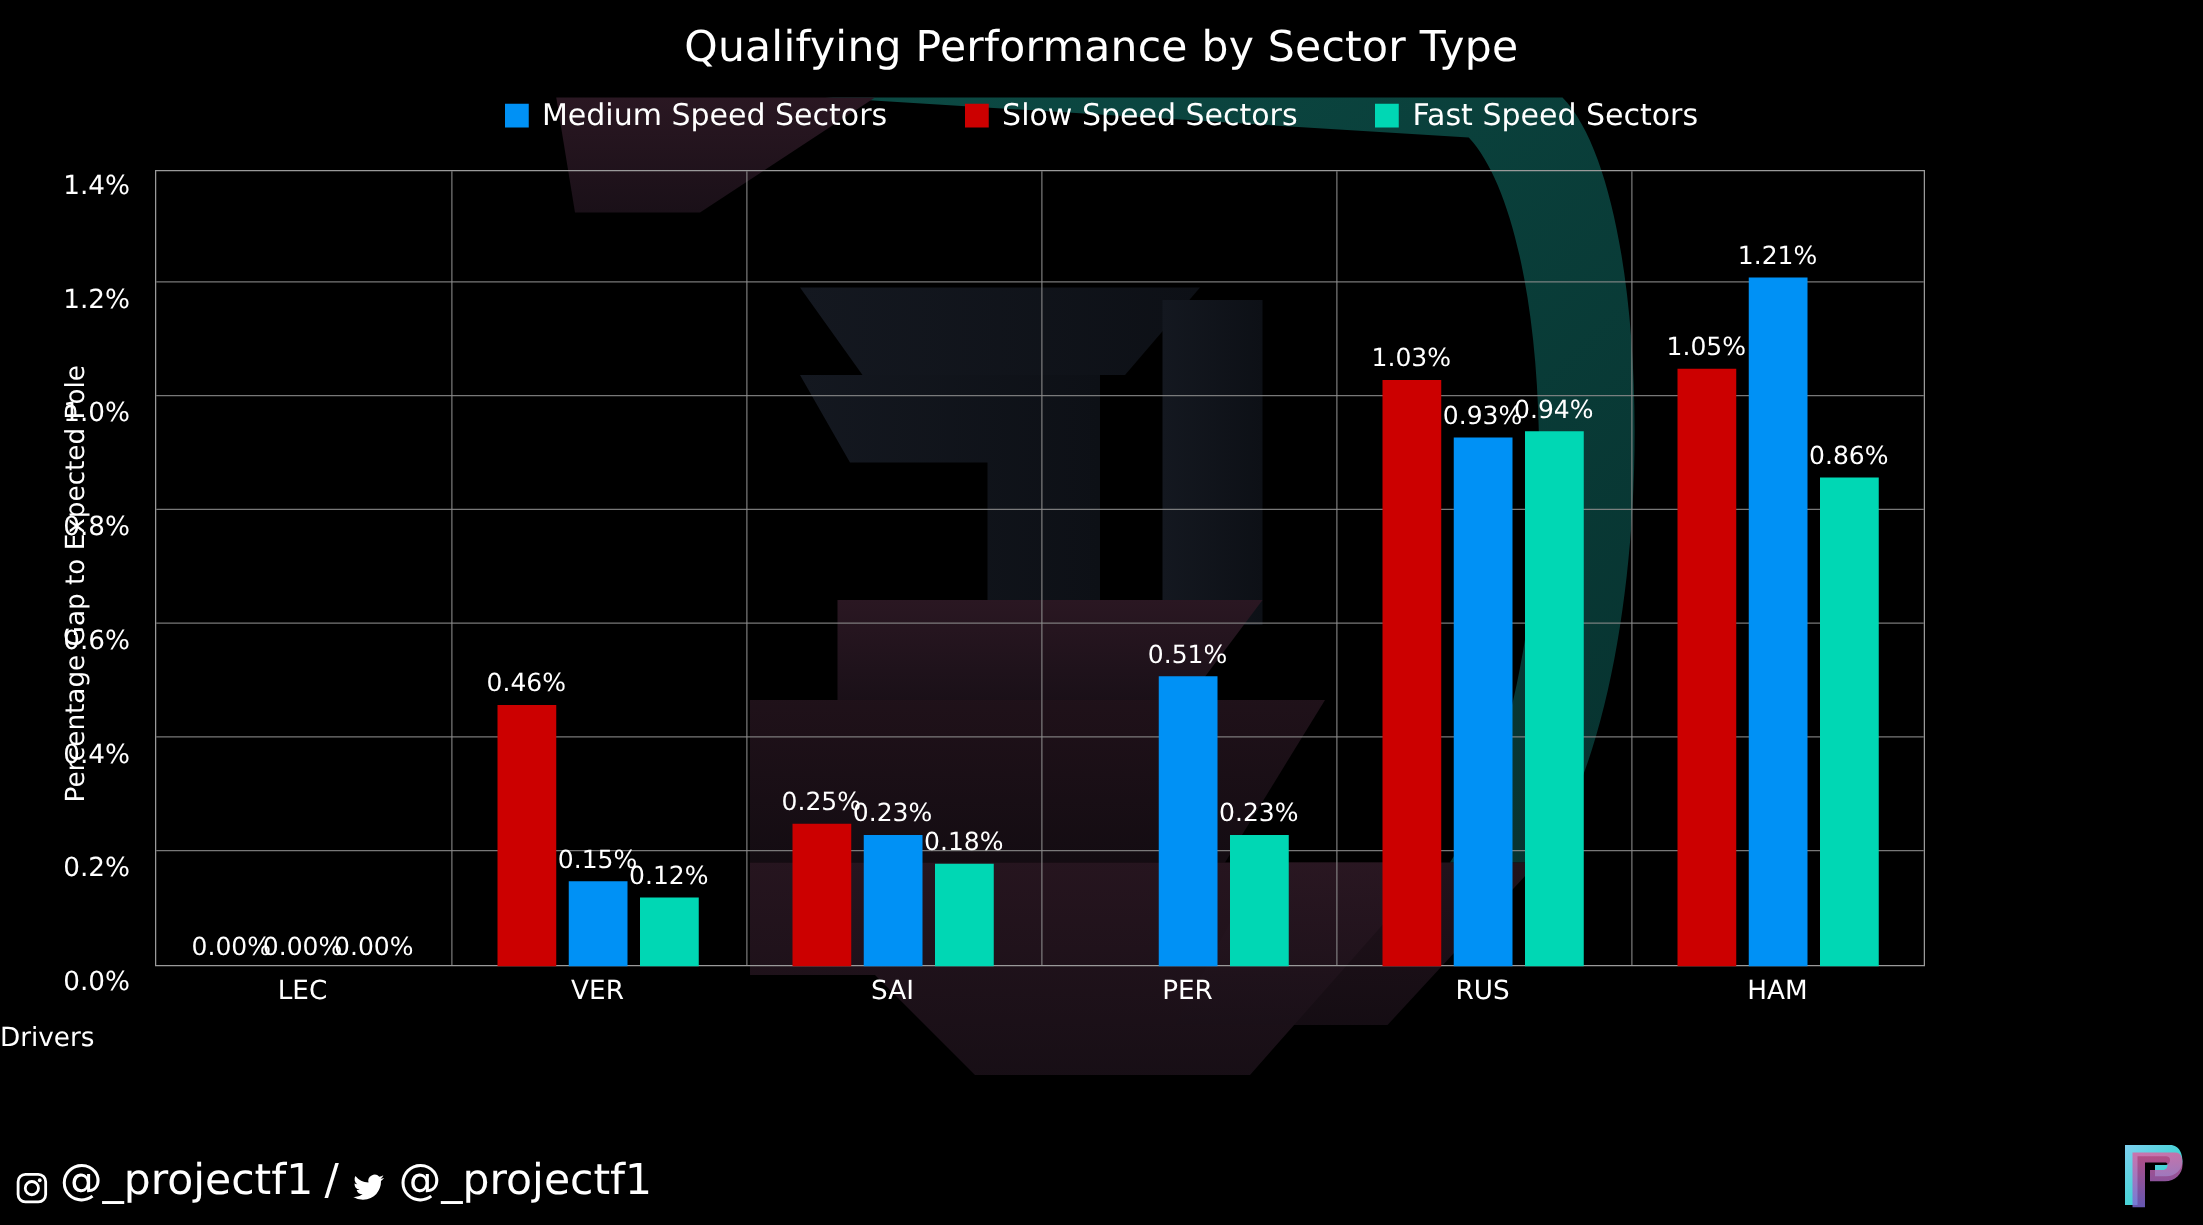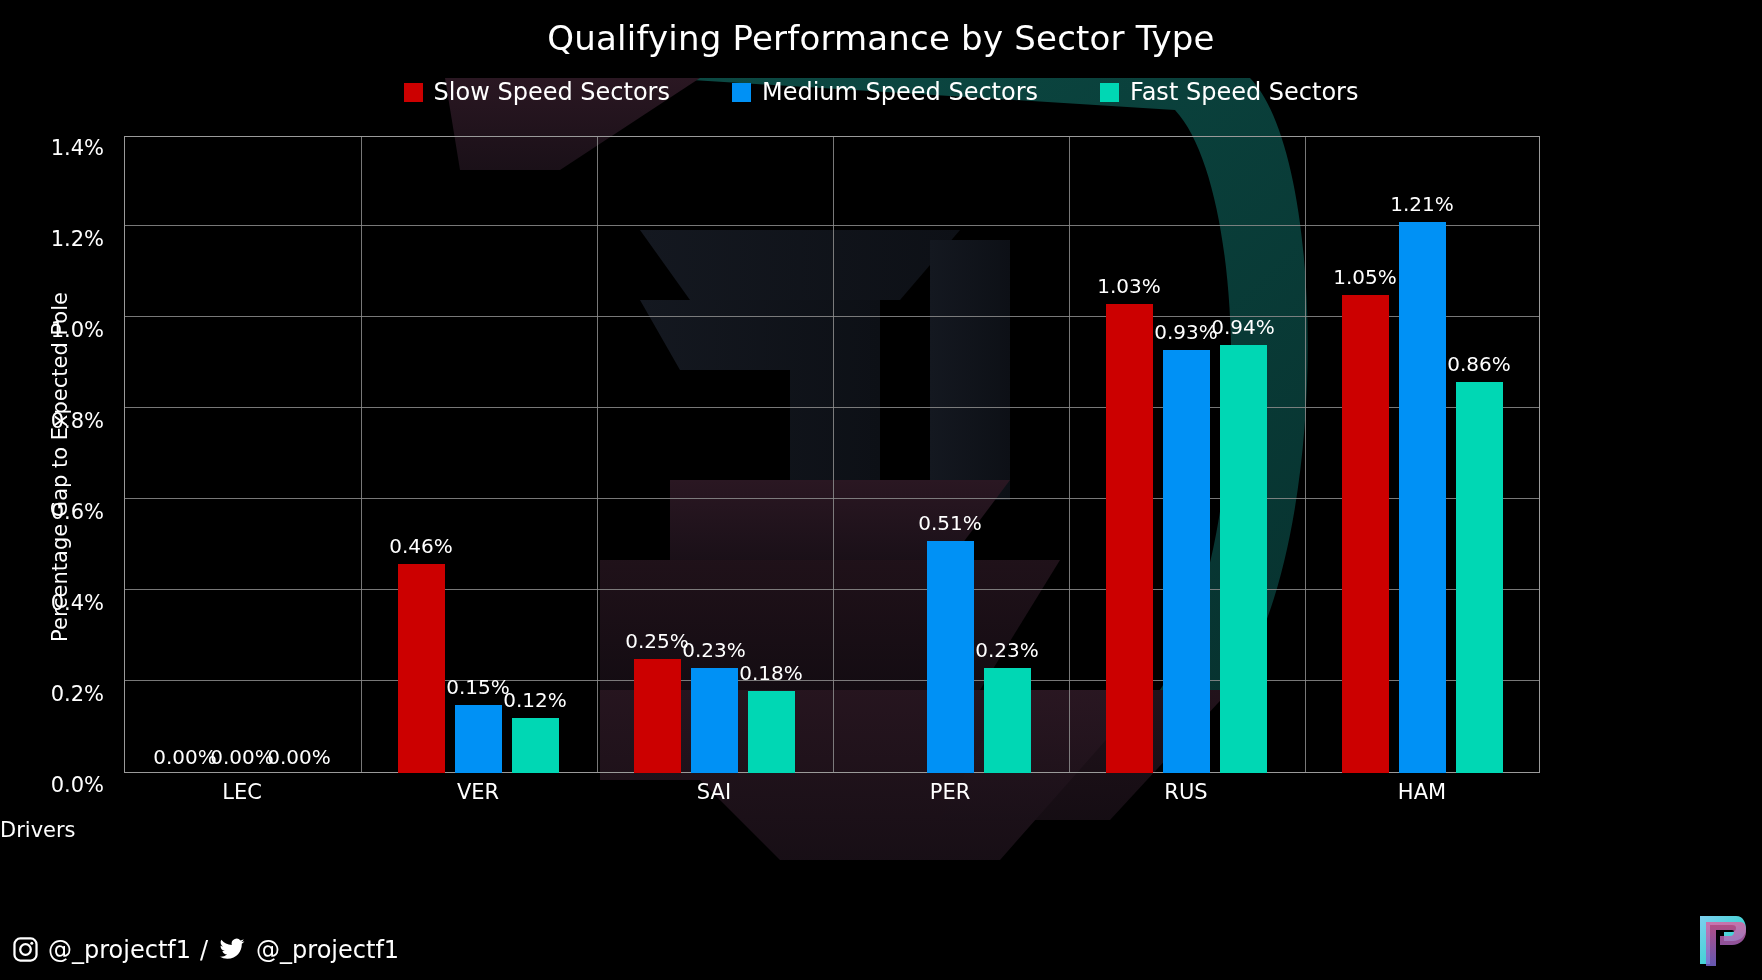--- a/index.html
+++ b/index.html
@@ -75,21 +75,21 @@
     font-size:21px; white-space:nowrap;
   }
   #x-axis-title {
     position:absolute; left:0; top:818px; width:100%;
     text-align:left; font-size:21px; z-index:4;
   }
 
   
   #footer-social {
     position:absolute; left:12px; bottom:16px;
-    display:flex; align-items:flex-start; gap:9px; font-size:24px; z-index:6;
+    display:flex; align-items:flex-end; gap:9px; font-size:34px; z-index:6;
   }
   #footer-brand {
     position:absolute; right:14px; bottom:14px;
     display:flex; align-items:center; gap:14px; z-index:6;
   }
   #brand-text {
     font-family:"DejaVu Sans", sans-serif;
     font-size:30px; font-weight:bold; font-style:italic; letter-spacing:1px;
   }
 </style>
@@ -119,26 +119,26 @@
   <path d="M670 480 L1010 480 L950 560 L670 560 Z" fill="url(#wmPlum)"></path>
   <path d="M600 560 L1060 560 L980 690 L600 690 Z" fill="url(#wmPlum)" opacity="0.75"></path>
   <path d="M600 690 L1150 690 L1000 860 L780 860 L700 780 L600 780 Z" fill="url(#wmPlum)" opacity="0.9"></path>
   <path d="M1010 690 L1230 690 L1110 820 L940 820 Z" fill="url(#wmPlum)" opacity="0.8"></path>
 </svg>
 
 <div id="chart-title">Qualifying Performance by Sector Type</div>
 
 <div id="legend">
   <div class="legend-item">
+    <span class="legend-swatch" style="background:#0091F5"></span>
+    <span class="legend-label">Medium Speed Sectors</span>
+  </div>
+  <div class="legend-item">
     <span class="legend-swatch" style="background:#CC0000"></span>
     <span class="legend-label">Slow Speed Sectors</span>
-  </div>
-  <div class="legend-item">
-    <span class="legend-swatch" style="background:#0091F5"></span>
-    <span class="legend-label">Medium Speed Sectors</span>
   </div>
   <div class="legend-item">
     <span class="legend-swatch" style="background:#00D7B4"></span>
     <span class="legend-label">Fast Speed Sectors</span>
   </div>
 </div>
 
 <div id="y-axis-title">Percentage Gap to Expected Pole</div>
 
 <div id="y-ticks">

